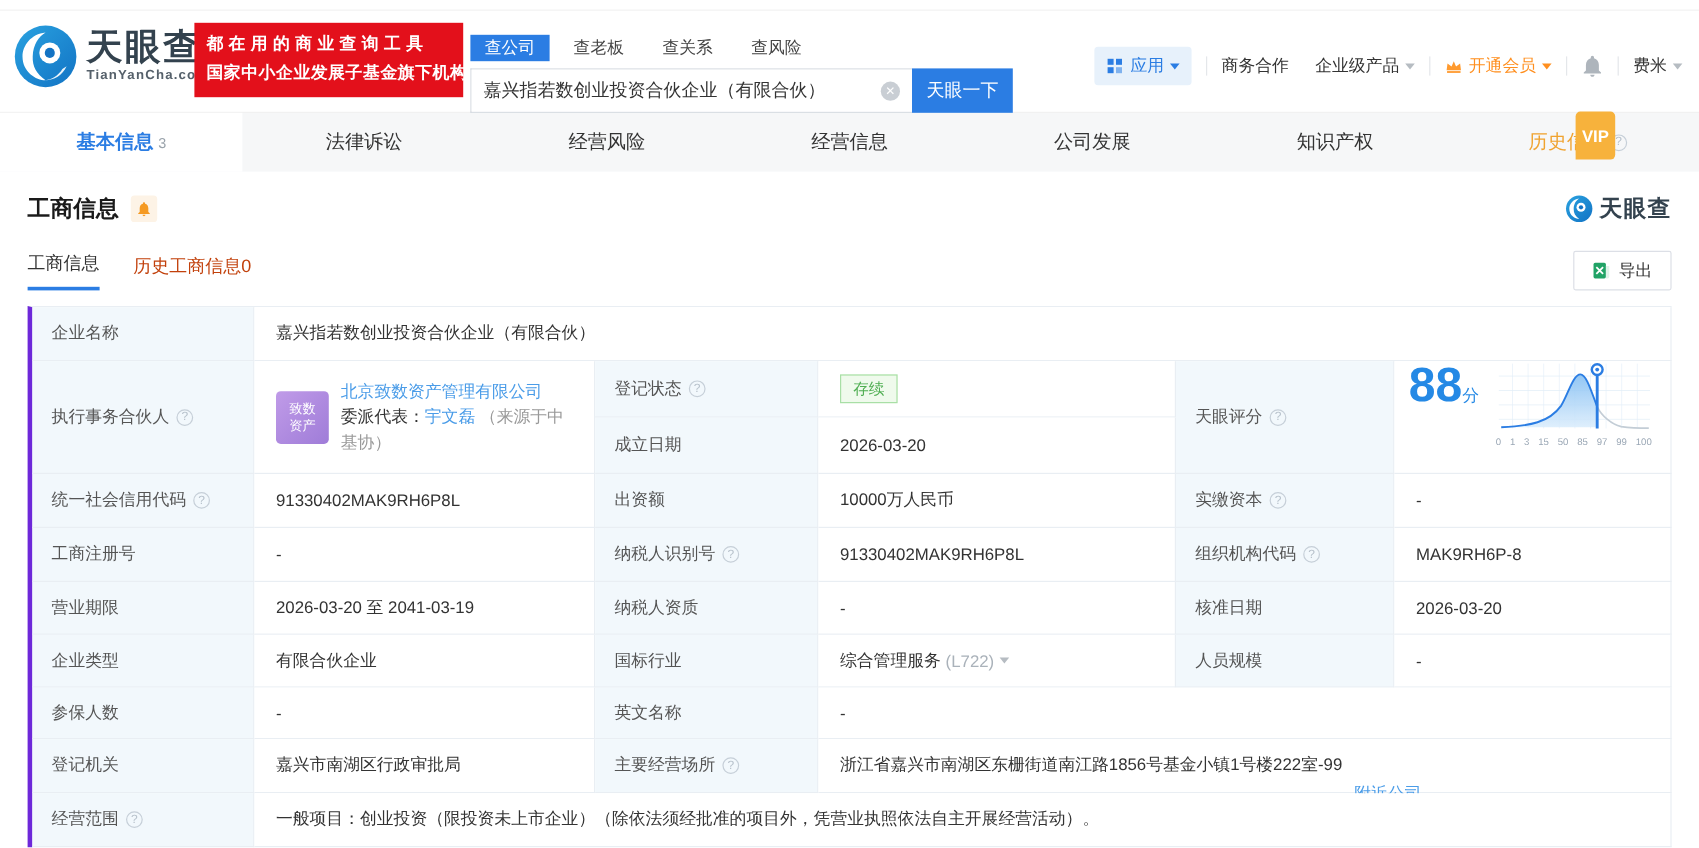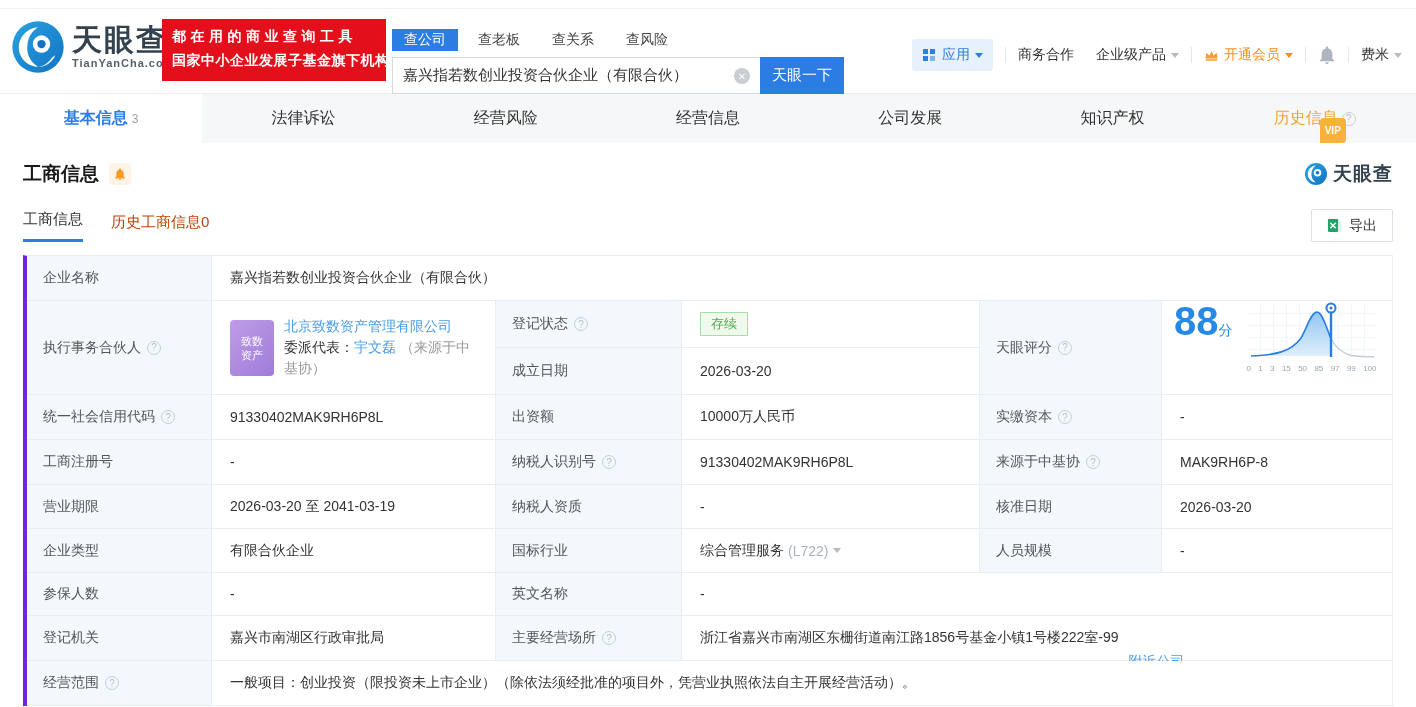--- a/index.html
+++ b/index.html
@@ -32,21 +32,21 @@
   .caret { width:0; height:0; border-left:4px solid transparent; border-right:4px solid transparent; border-top:5px solid currentColor; display:inline-block; margin-left:5px; }
   .caret.gray { color:#b6bcc2; }
 
   
   .nav { display:flex; height:50px; background:#f6f7f8; border-top:1px solid #efefef; }
   .ntab { flex:1; display:flex; align-items:center; justify-content:center; font-size:16px; color:#333; cursor:pointer; position:relative; }
   .ntab.active { background:#fff; color:#2b7de3; font-weight:bold; }
   .ntab .cnt { font-size:12px; color:#9aa3ab; margin-left:4px; font-weight:normal; }
   .ntab.orange { color:#f0a32f; }
   .vipwrap { position:relative; display:flex; align-items:center; }
-  .vipbadge { position:absolute; top:-15px; right:-8px; background:#f7b23c; color:#fff; font-size:10px; font-weight:bold; padding:7px 5px; border-radius:4px 4px 4px 0;margin-top:25px; }
+  .vipbadge { position:absolute; top:-15px; right:-8px; background:#f7b23c; color:#fff; font-size:14px; font-weight:bold; padding:12px 5px; border-radius:4px 4px 4px 0; }
 
   
   .content { padding:0 23px; }
   .sec-head { display:flex; align-items:center; justify-content:space-between; margin-top:18px; }
   .sec-title { display:flex; align-items:center; gap:10px; }
   .sec-title .st { font-size:19px; font-weight:bold; color:#1a1a1a; }
   .bell-btn { width:22px; height:22px; background:#fdf3e6; border-radius:3px; display:flex; align-items:center; justify-content:center; cursor:pointer; }
   .wmark { display:flex; align-items:center; gap:5px; }
   .wmark .wt { font-size:19px; font-weight:bold; color:#33424e; letter-spacing:1px; }
   .subtabs { display:flex; align-items:center; justify-content:space-between; margin-top:22px; }
@@ -59,21 +59,21 @@
   .t { margin-top:13px; display:grid; grid-template-columns:185px 284px 186px 298px 182px 1fr; grid-template-rows:45px 47px 47px 45px 45px 44px 44px 43px 45px 45px; border-top:1px solid #e9eef3; border-left:4px solid #6d28d9; font-size:14px; }
   .tl, .tv { border-right:1px solid #e9eef3; border-bottom:1px solid #e9eef3; display:flex; align-items:center; padding:0 16px; }
   .tl { background:#f2f8fc; color:#555; }
   .tv { background:#fff; color:#333; padding:0 18px; }
   .help { width:14px; height:14px; min-width:14px; border:1px solid #c6cfd8; border-radius:50%; color:#b7c1cb; font-size:10px; display:inline-flex; align-items:center; justify-content:center; margin-left:6px; cursor:pointer; }
   .badge-green { background:#effaec; border:1px solid #a8dfa6; color:#4fae52; font-size:13px; padding:2px 10px; }
   .link { color:#4a9ce8; cursor:pointer; text-decoration:none;margin-top:48px; }
   .dim { color:#999; }
   .code-dim { color:#aab2ba; margin-left:4px; }
   .partner { display:flex; align-items:center; gap:10px; }
-  .ptile { width:44px; height:56px; min-width:44px; border-radius:4px; background:linear-gradient(135deg,#c09be8,#9f7cd8); color:#fff; font-size:11px; display:flex; flex-direction:column; align-items:center; justify-content:center; line-height:14px; }
+  .ptile { width:44px; height:44px; min-width:44px; border-radius:4px; background:linear-gradient(135deg,#c09be8,#9f7cd8); color:#fff; font-size:11px; display:flex; flex-direction:column; align-items:center; justify-content:center; line-height:14px; }
   .pinfo { line-height:21px; }
   .score-cell { display:flex; align-items:flex-start; gap:14px; padding:0 12px; }
   .score-num { font-size:40px; font-weight:bold; color:#2589e5; line-height:40px; }
   .score-unit { font-size:14px; color:#2589e5; }
   .chart { display:flex; flex-direction:column; }
   .axis { display:flex; justify-content:space-between; width:130px; font-size:8px; color:#9aa7b5; margin-top:1px; }
   .ind-val { display:flex; align-items:center; }
 </style>
 </head>
 <body>
@@ -313,21 +313,21 @@
     <div class="tv" style="grid-area:4/6/5/7">-</div>
 
     <div class="tl" style="grid-area:5/1/6/2">工商注册号</div>
     <div class="tv" style="grid-area:5/2/6/3">-</div>
     <div class="tl" style="grid-area:5/3/6/4">
       <span>纳税人识别号</span>
       <span class="help">?</span>
     </div>
     <div class="tv" style="grid-area:5/4/6/5">91330402MAK9RH6P8L</div>
     <div class="tl" style="grid-area:5/5/6/6">
-      <span>来源于中基协</span>
+      <span>组织机构代码</span>
       <span class="help">?</span>
     </div>
     <div class="tv" style="grid-area:5/6/6/7">MAK9RH6P-8</div>
 
     <div class="tl" style="grid-area:6/1/7/2">营业期限</div>
     <div class="tv" style="grid-area:6/2/7/3">2026-03-20 至 2041-03-19</div>
     <div class="tl" style="grid-area:6/3/7/4">纳税人资质</div>
     <div class="tv" style="grid-area:6/4/7/5">-</div>
     <div class="tl" style="grid-area:6/5/7/6">核准日期</div>
     <div class="tv" style="grid-area:6/6/7/7">2026-03-20</div>

